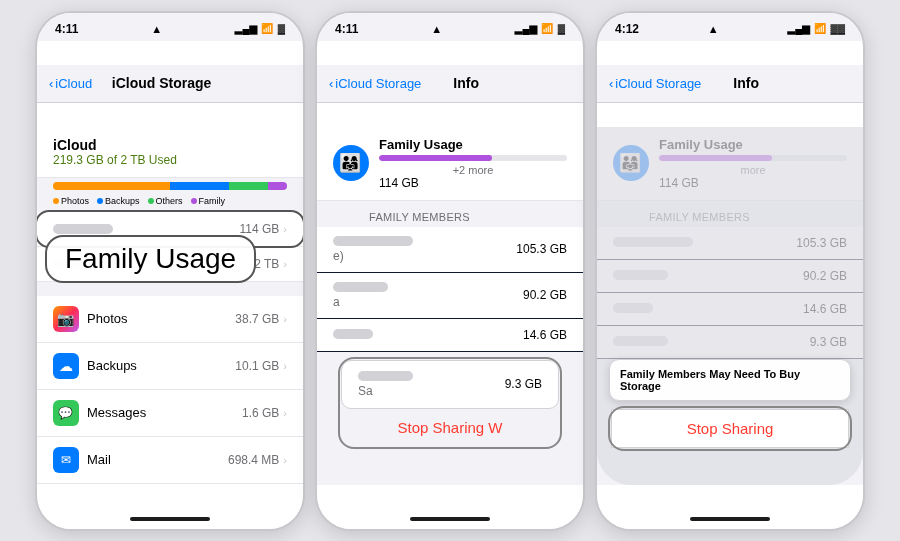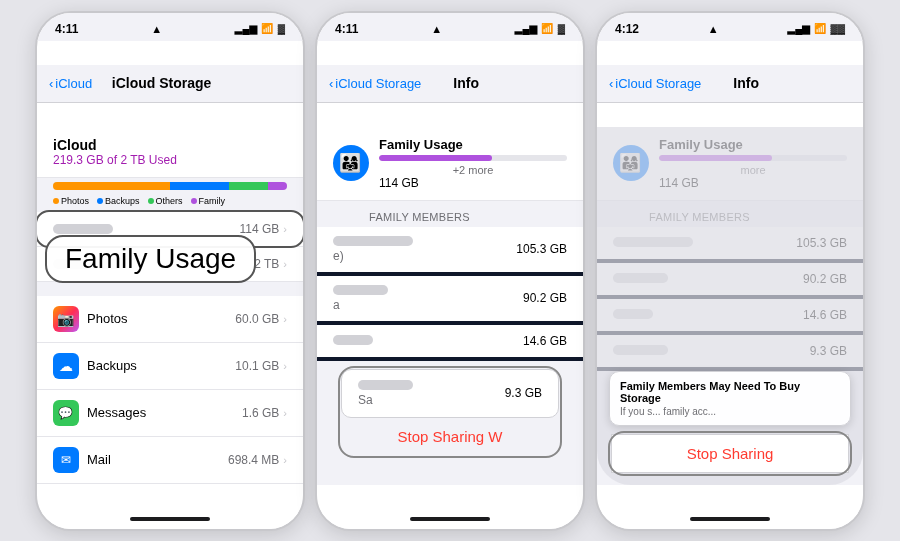--- a/index.html
+++ b/index.html
@@ -76,21 +76,21 @@
     .storage-info-row {
       background: #fff;
       padding: 10px 16px;
       display: flex;
       justify-content: space-between;
       align-items: center;
       font-size: 13px;
       border-bottom: 1px solid #e5e5ea;
     }
     .storage-title { font-weight: 600; font-size: 14px; }
-    .storage-amount { color: #a21caf; font-size: 12px; }
+    .storage-amount { color: #4d7c0f; font-size: 12px; }
     .progress-bar-container {
       height: 8px;
       background: #e5e5ea;
       border-radius: 4px;
       margin: 4px 16px;
       display: flex;
       overflow: hidden;
     }
     .pb-photos { background: #ff9500; flex: 3; }
     .pb-backups { background: #007aff; flex: 1.5; }
@@ -214,21 +214,21 @@
       border-radius: 3px;
     }
     .family-size { font-size: 12px; color: #000; }
 
     .member-row {
       background: #fff;
       padding: 9px 16px;
       display: flex;
       justify-content: space-between;
       align-items: center;
-      border-bottom: 4px solid #0f172a;
+      border-bottom: 1px solid #0f172a;
       font-size: 13px;
     }
     .member-name-bar {
       height: 10px;
       background: #d1d1d6;
       border-radius: 5px;
       width: 80px;
       margin-bottom: 2px;
     }
     .member-name-bar.short { width: 55px; }
@@ -374,21 +374,21 @@
     </div>
 
     <div class="section-title-gray"></div>
 
     <div class="list-row">
       <div class="list-row-left">
         <div class="app-icon icon-photos">📷</div>
         <span>Photos</span>
       </div>
       <div class="list-row-value">
-        <span>60.0 GB</span>
+        <span>38.7 GB</span>
         <span class="chevron">›</span>
       </div>
     </div>
     <div class="list-row">
       <div class="list-row-left">
         <div class="app-icon icon-backups" style="color:#fff;">☁</div>
         <span>Backups</span>
       </div>
       <div class="list-row-value">
         <span>10.1 GB</span>
@@ -556,21 +556,20 @@
       <div class="member-name-bar" style="width:40px;"></div>
       <span style="font-size:12px;">14.6 GB</span>
     </div>
     <div class="member-row row-grayed">
       <div class="member-name-bar short"></div>
       <span style="font-size:12px;">9.3 GB</span>
     </div>
 
     <div class="tooltip-box" style="position:relative; z-index:10;">
       <div>Family Members May Need To Buy Storage</div>
-      <div class="tooltip-body">If you s... family acc...</div>
     </div>
 
     <div class="stop-sharing-highlight" style="margin: 8px 14px; position:relative; z-index:10;">
       <div class="stop-sharing-ring"></div>
       <div class="stop-sharing-btn" style="margin:0;">
         <span>Stop Sharing</span>
       </div>
     </div>
 
   </div>

